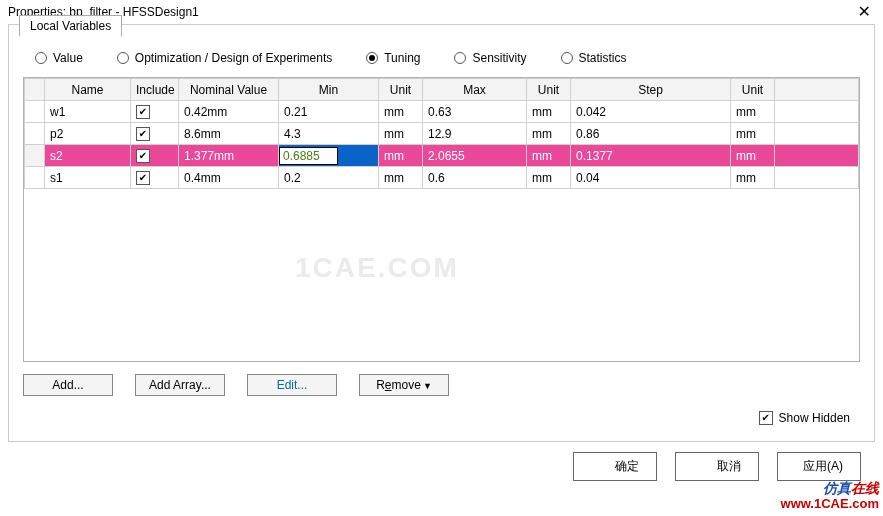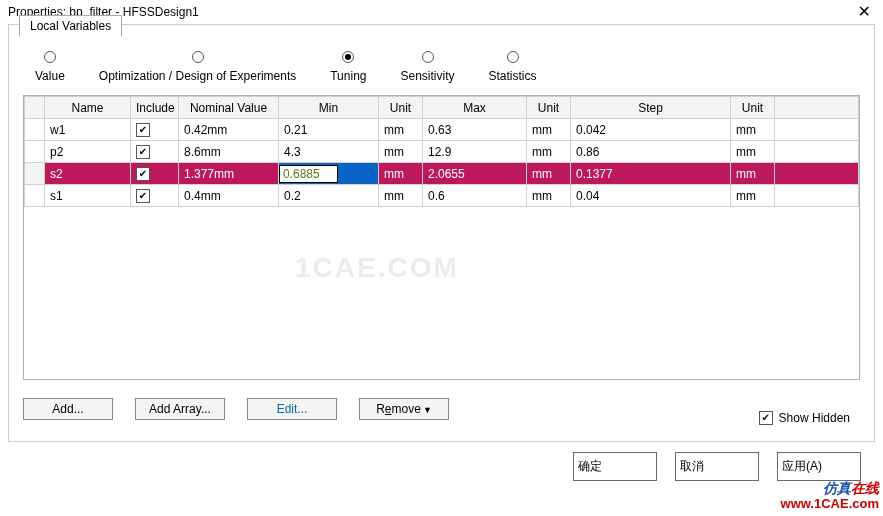--- a/index.html
+++ b/index.html
@@ -50,21 +50,21 @@
     font-size: 12px;
     cursor: pointer;
   }
   .radio-row {
     display: flex;
     align-items: center;
     gap: 34px;
     padding: 16px 12px 12px 12px;
     font-size: 12px;
   }
-  .radio-opt { display: flex; align-items: center; gap: 6px; cursor: pointer; flex-direction: column; }
+  .radio-opt { display: flex; align-items: center; gap: 6px; cursor: pointer; }
   .radio-opt .dot {
     width: 12px; height: 12px; border: 1px solid #555; border-radius: 50%;
     display: inline-flex; align-items: center; justify-content: center;
     background: #fff;
   }
   .radio-opt.sel .dot::after {
     content: ""; width: 6px; height: 6px; background: #000; border-radius: 50%;
   }
   .grid-wrap {
     border: 1px solid #b0b0b0;
@@ -97,21 +97,21 @@
   col.col-inc    { width: 48px; }
   col.col-nom    { width: 100px; }
   col.col-min    { width: 100px; }
   col.col-unit   { width: 44px; }
   col.col-max    { width: 104px; }
   col.col-unit2  { width: 44px; }
   col.col-step   { width: 160px; }
   col.col-unit3  { width: 44px; }
   col.col-tail   { width: auto; }
   td.handle { background:#f3f3f3; cursor:pointer; }
-  tr.sel td { background: #be185d; color: #fff; }
+  tr.sel td { background: #ec4899; color: #fff; }
   tr.sel td.handle { background:#f3f3f3; }
   tr.sel .chk { background:#fff; color:#000; }
   .chk {
     display:inline-flex; width:14px; height:14px; border:1px solid #555;
     align-items:center; justify-content:center; background:#fff; color:#000;
     font-size:10px; line-height:10px; cursor:pointer; margin:auto;
   }
   td.center { text-align:center; }
   .edit-cell {
     padding:0 !important;
@@ -121,21 +121,21 @@
     border:1px solid #000;
     font-size:12px;
     padding:1px 3px;
     background:#fff;
     color:#4d7c0f;
   }
   tr.sel .edit-cell { background:#0a64c8; }
   .btn-row {
     display:flex;
     gap:22px;
-    margin-top:18px;
+    margin-top:12px;
     align-items:center;
   }
   .btn {
     border:1px solid #888;
     background:#f4f4f4;
     padding:3px 0;
     min-width:90px;
     text-align:center;
     font-size:12px;
     cursor:pointer;
@@ -152,23 +152,23 @@
   }
   .dlg-btns {
     display:flex;
     gap:18px;
     justify-content:flex-end;
     padding: 6px 22px 0 0;
   }
   .dlg-btn {
     border:1px solid #666;
     background:#fff;
-    padding:5px 4px;
+    padding:5px 17px;
     min-width:84px;
-    text-align:left;
+    text-align:right;
     font-size:12px;
     cursor:pointer;
   }
   .watermark {
     position:absolute;
     left:295px;
     top:252px;
     font-size:28px;
     font-weight:bold;
     color:#ebebeb;

